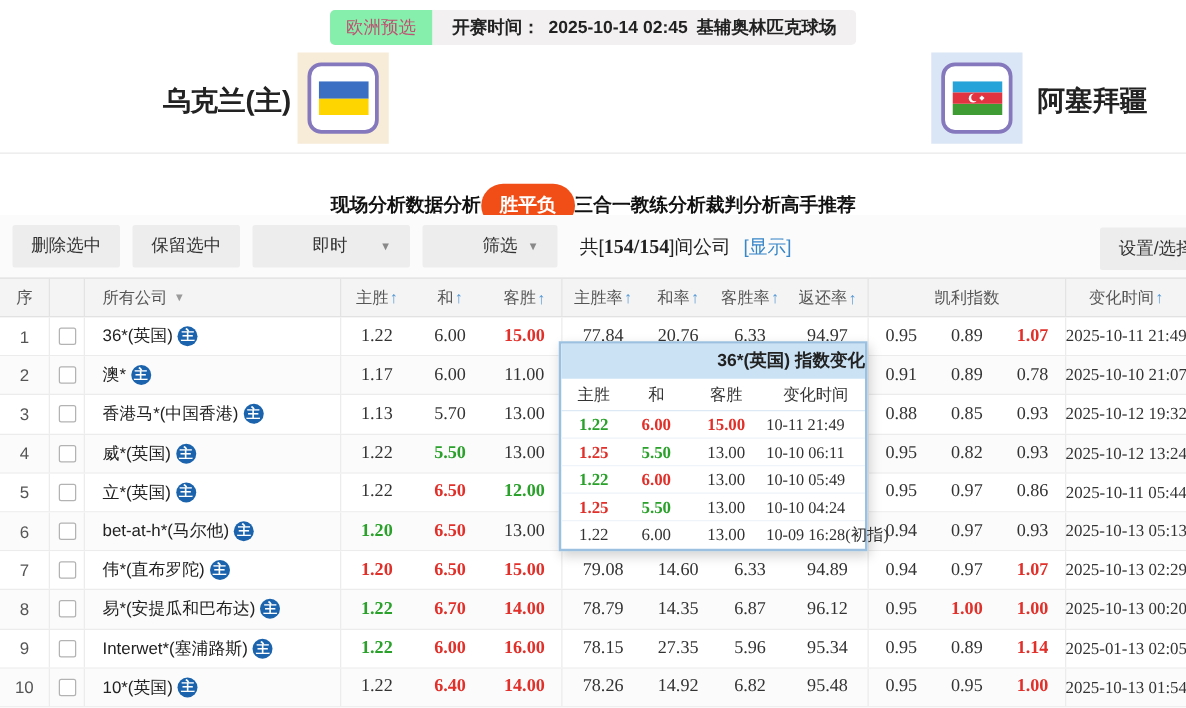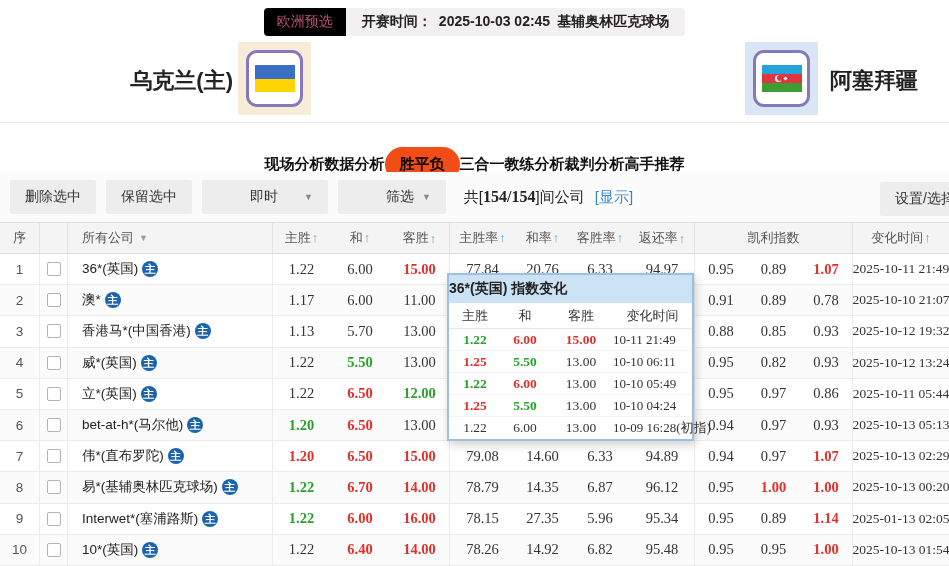--- a/index.html
+++ b/index.html
@@ -11,21 +11,21 @@
   :root{
     --accent-red:#e1302a; --accent-green:#2aa12a; --link-blue:#3a87c8;
     --tab-active-bg:#f04e16; --countdown-blue:#1553b5; --sort-arrow-blue:#5b9bd5;
     --cols:40px 28px 205px 57px 60px 60px 65px 55px 60px 65px 52px 53px 53px 96px;
     --hcols:40px 28px 205px 57px 60px 60px 65px 55px 60px 65px 158px 96px;
   }
 
   
   .topbar { position:absolute; top:8px; left:0; width:100%; display:flex; justify-content:center; }
   .badge-bar { display:flex; align-items:stretch; border-radius:4px; overflow:hidden; font-size:14px; }
-  .league-badge { background:#000000; color:#bd5272; padding:5px 13px; }
+  .league-badge { background:#86efac; color:#bd5272; padding:5px 13px; }
   .match-info { background:#f3f0f1; color:#222; font-weight:bold; padding:5px 16px; display:flex; gap:7px; }
 
   
   .teams { position:absolute; top:42px; left:0; width:949px; height:73px; }
   .team-name { position:absolute; font-size:22px; font-weight:bold; color:#222; top:24px; }
   .home-name { left:90px; width:143px; text-align:right; }
   .away-name { left:830px; }
   .flag-box { position:absolute; top:0; width:73px; height:73px; display:flex; align-items:center; justify-content:center; }
   .flag-box.home { left:238px; background:#f7ecd7; }
   .flag-box.away { left:745px; background:#dae6f5; }
@@ -40,21 +40,21 @@
 
   .countdown { position:absolute; left:440px; top:20px; width:210px; display:flex; align-items:center; justify-content:center; gap:8px; }
   .cd-label,.cd-unit { font-size:15px; color:#333; }
   .cd-value { background:#f0f0f0; border-radius:3px; padding:3px 9px; font-size:20px; font-weight:bold; color:var(--countdown-blue); }
 
   .top-divider { position:absolute; top:122px; left:0; width:100%; border-top:1px solid #e9e9e9; }
 
   
   .nav { position:absolute; top:143px; left:0; width:100%; height:42px; display:flex; align-items:center; justify-content:center; }
   .tab { font-size:15px; font-weight:bold; color:#111; cursor:pointer; }
-  .tab.active { background:var(--tab-active-bg); color:#000000; padding:8px 15px; border-radius:19px;text-align:center; }
+  .tab.active { background:var(--tab-active-bg); color:#ffffff; padding:8px 15px; border-radius:19px;text-align:center; }
 
   
   .toolbar { position:absolute; top:172px; left:0; width:100%; height:50px; background:#fbfbfb; display:flex; align-items:center; padding-left:10px; }
   .tbtn { background:#ededed; color:#333; font-size:14px; padding:8px 15px; border-radius:2px; margin-right:10px; white-space:nowrap; cursor:pointer; }
   .tselect { display:flex; align-items:center;padding-left:48px; }
   .tselect .car { color:#888; font-size:9px; margin-left:26px; }
   .tselect.narrow .car { margin-left:8px; }
   .count-text { font-size:15px; color:#222; margin-left:8px; white-space:nowrap; }
   .count-num { font-weight:bold; font-family:"Liberation Serif","DejaVu Serif",serif; font-size:16px; }
   .show-link { color:var(--link-blue); margin-left:6px; cursor:pointer; }
@@ -84,38 +84,38 @@
   .num { font-family:"Liberation Serif","DejaVu Serif",serif; font-size:14.5px; color:#333; }
   .timec { font-family:"Liberation Serif","DejaVu Serif",serif; font-size:13.5px; color:#333; white-space:nowrap; }
   .up { color:var(--accent-red); font-weight:bold; }
   .down { color:var(--accent-green); font-weight:bold; }
   .cbx { appearance:none; -webkit-appearance:none; width:14px; height:14px; border:1px solid #b3b3b3;
          border-radius:2px; background:#fff; cursor:pointer; }
 
   
   .popup { position:absolute; left:447px; top:273px; width:247px; background:#fff;
            border:2px solid #9cc1e0; box-shadow:2px 4px 9px rgba(0,0,0,.18); z-index:10; }
-  .popup-title { background:#cbe2f5; text-align:left; font-weight:bold; font-size:14px; color:#222; padding:5px 0; }
+  .popup-title { background:#cbe2f5; text-align:right; font-weight:bold; font-size:14px; color:#222; padding:5px 0; }
   .pgrid { display:grid; grid-template-columns:52px 48px 64px 1fr; align-items:center; }
   .popup-head { font-size:13px; color:#333; height:26px; border-bottom:1px solid #ddeaf5; }
   .popup-head span { text-align:center; }
   .prow { height:22px; border-bottom:1px solid #eef4f9; }
   .prow:last-child { border-bottom:none; }
   .prow .pc { text-align:center; font-family:"Liberation Serif","DejaVu Serif",serif; font-size:13.5px; }
   .prow .pt { text-align:left; font-family:"Liberation Serif","DejaVu Serif",serif; font-size:13px; white-space:nowrap; }
 </style>
 </head>
 <body>
 
 <div class="topbar">
   <div class="badge-bar">
     <span class="league-badge">欧洲预选</span>
     <span class="match-info">
       <span>开赛时间：</span>
-      <span>2025-10-03 02:45</span>
+      <span>2025-10-14 02:45</span>
       <span>基辅奥林匹克球场</span>
     </span>
   </div>
 </div>
 
 <div class="teams">
   <div class="team-name home-name">乌克兰(主)</div>
   <div class="flag-box home">
     <div class="flag-frame">
       <div class="flag flag-ua">
@@ -344,21 +344,21 @@
         <div class="tc num">0.97</div>
         <div class="tc num brd up">1.07</div>
         <div class="tc timec">2025-10-13 02:29</div>
       </div>
       <div class="trow alt">
         <div class="tc brd idx">8</div>
         <div class="tc brd">
           <input class="cbx" type="checkbox" style="">
         </div>
         <div class="tc brd company">
-          <span>易*(基辅奥林匹克球场)</span>
+          <span>易*(安提瓜和巴布达)</span>
           <span class="host-icon">主</span>
         </div>
         <div class="tc num down">1.22</div>
         <div class="tc num up">6.70</div>
         <div class="tc num brd up">14.00</div>
         <div class="tc num">78.79</div>
         <div class="tc num">14.35</div>
         <div class="tc num">6.87</div>
         <div class="tc num brd">96.12</div>
         <div class="tc num">0.95</div>

